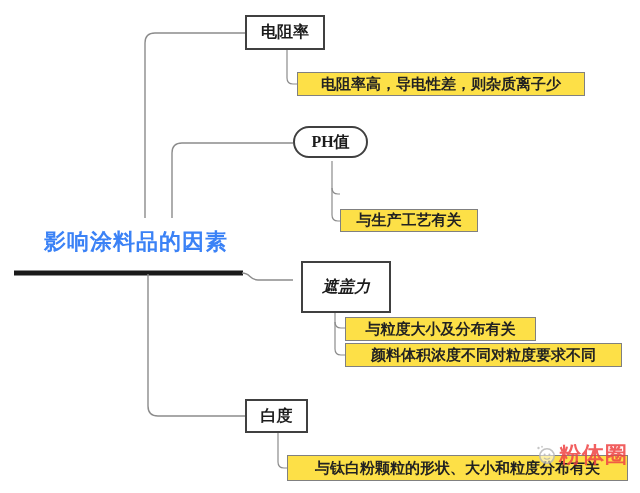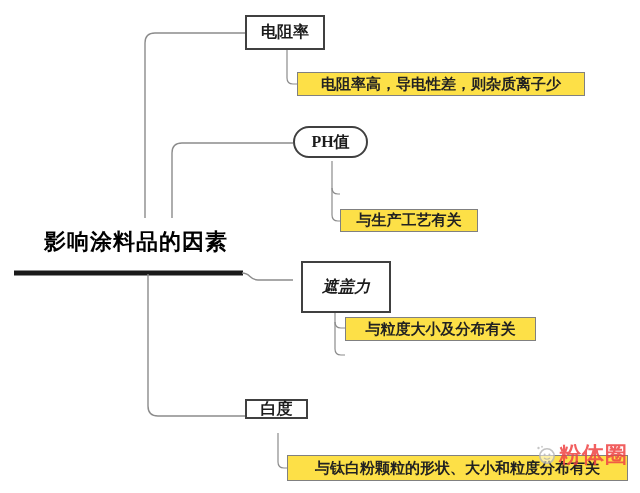--- a/index.html
+++ b/index.html
@@ -4,32 +4,32 @@
 <style>
   html,body{margin:0;padding:0;background:#ffffff;}
   #canvas{
     position:relative;width:640px;height:493px;background:#ffffff;
     font-family:"Liberation Serif","DejaVu Serif",serif;
     overflow:hidden;
   }
   #connectors{position:absolute;left:0;top:0;width:640px;height:493px;}
   .title{
     position:absolute;left:44px;top:227px;
-    font-size:22px;font-weight:bold;color:#000000;letter-spacing:1px;white-space:nowrap;
+    font-size:22px;font-weight:bold;color:#3b82f6;letter-spacing:1px;white-space:nowrap;
   }
   .topic{
     position:absolute;box-sizing:border-box;background:#ffffff;
     border:2px solid #404040;color:#1c1c1c;
     display:flex;align-items:center;justify-content:center;
     font-size:16px;font-weight:bold;white-space:nowrap;
   }
   .topic.t0{left:245px;top:15px;width:80px;height:35px;}
   .topic.t1{left:293px;top:126px;width:75px;height:32px;border-radius:17px;}
   .topic.t2{left:301px;top:261px;width:90px;height:52px;font-style:italic;}
-  .topic.t3{left:245px;top:399px;width:63px;height:20px;}
+  .topic.t3{left:245px;top:399px;width:63px;height:34px;}
   .detail{
     position:absolute;box-sizing:border-box;background:#fde047;
     border:1px solid #808080;color:#222222;
     display:flex;align-items:center;justify-content:center;
     font-size:15px;font-weight:600;white-space:nowrap;
   }
   .detail.d0{left:297px;top:72px;width:288px;height:24px;}
   .detail.d1{left:340px;top:183px;width:237px;height:23px;}
   .detail.d2{left:340px;top:209px;width:138px;height:23px;}
   .detail.d3{left:345px;top:317px;width:191px;height:24px;}
@@ -69,20 +69,21 @@
   <div class="title">影响涂料品的因素</div>
 
   <div class="topic t0">电阻率</div>
   <div class="topic t1">PH值</div>
   <div class="topic t2">遮盖力</div>
   <div class="topic t3">白度</div>
 
   <div class="detail d0">电阻率高，导电性差，则杂质离子少</div>
   <div class="detail d2">与生产工艺有关</div>
   <div class="detail d3">与粒度大小及分布有关</div>
+  <div class="detail d4">颜料体积浓度不同对粒度要求不同</div>
   <div class="detail d5">与钛白粉颗粒的形状、大小和粒度分布有关</div>
 
   <div class="watermark">
     <svg width="20" height="20" viewBox="0 0 20 20">
       <circle cx="2.5" cy="3" r="1.2" fill="#bdbdbd"></circle>
       <circle cx="6" cy="1.8" r="1" fill="#c6c6c6"></circle>
       <circle cx="11" cy="11" r="7.2" fill="rgba(255,255,255,0.6)" stroke="#b8b8b8" stroke-width="1.6"></circle>
       <circle cx="8.6" cy="9.6" r="1" fill="#b8b8b8"></circle>
       <circle cx="13.4" cy="9.6" r="1" fill="#b8b8b8"></circle>
       <path d="M8 13 Q11 15.5 14 13" stroke="#b8b8b8" stroke-width="1.2" fill="none"></path>

